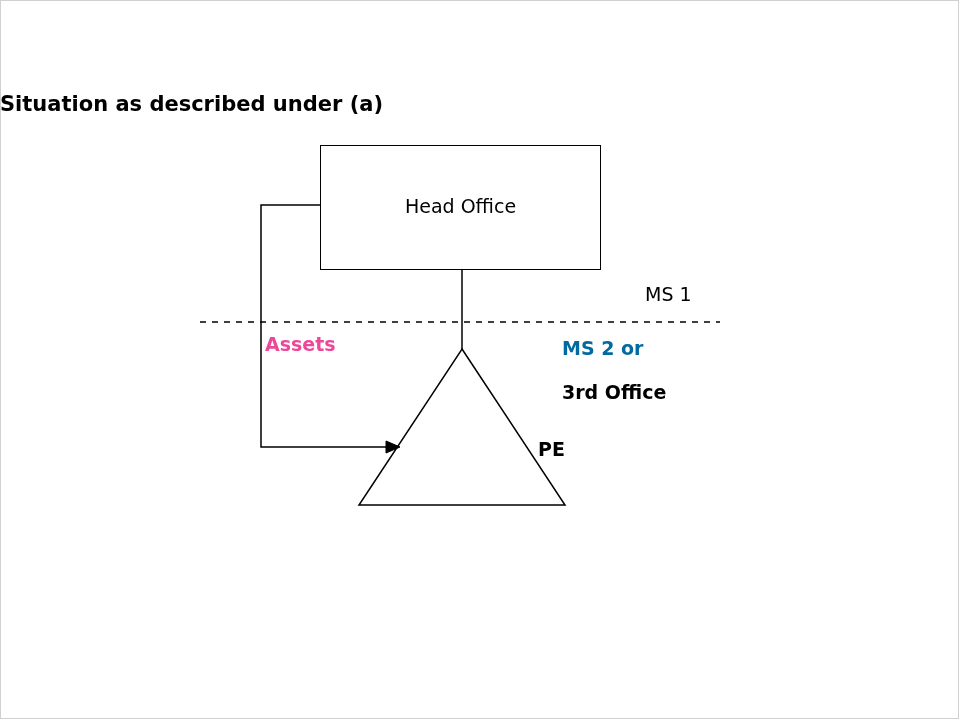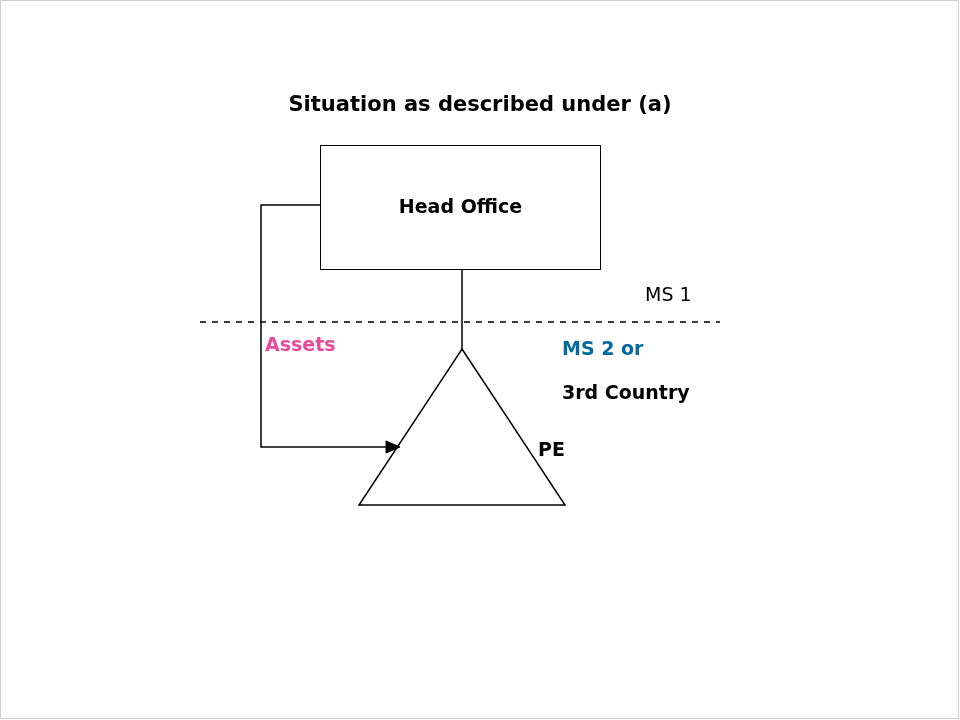--- a/index.html
+++ b/index.html
@@ -27,21 +27,20 @@
     height: 719px;
     border: 1px solid #d0d0d0;
     box-sizing: border-box;
     pointer-events: none;
   }
   .diagram-title {
     position: absolute;
     left: 0;
     top: 92px;
     width: 960px;
-    text-align: center;
     font-size: 21px;
     font-weight: bold;
     color: #000000;
     letter-spacing: 0px;
   }
   
   .ho-box {
     position: absolute;
     left: 320px;
     top: 145px;
@@ -51,21 +50,21 @@
     box-sizing: border-box;
     background: #ffffff;
   }
   .ho-label {
     position: absolute;
     left: 320px;
     top: 195px;
     width: 281px;
     text-align: center;
     font-size: 19px;
-    font-weight: bold;
+    font-weight: normal;
     color: #000000;
   }
   
   .pe-label {
     position: absolute;
     left: 360px;
     top: 438px;
     width: 205px;
     text-align: right;
     font-size: 19px;
@@ -136,17 +135,17 @@
 
   <div class="ho-box"></div>
   <div class="ho-label">Head Office</div>
 
   <div class="pe-label">PE</div>
 
   <div class="ms1-label">MS 1</div>
 
   <div class="ms2-label">MS 2 or</div>
 
-  <div class="country-label">3rd Country</div>
+  <div class="country-label">3rd Office</div>
 
   <div class="assets-label">Assets</div>
 
 </div>
 
 </body></html>

